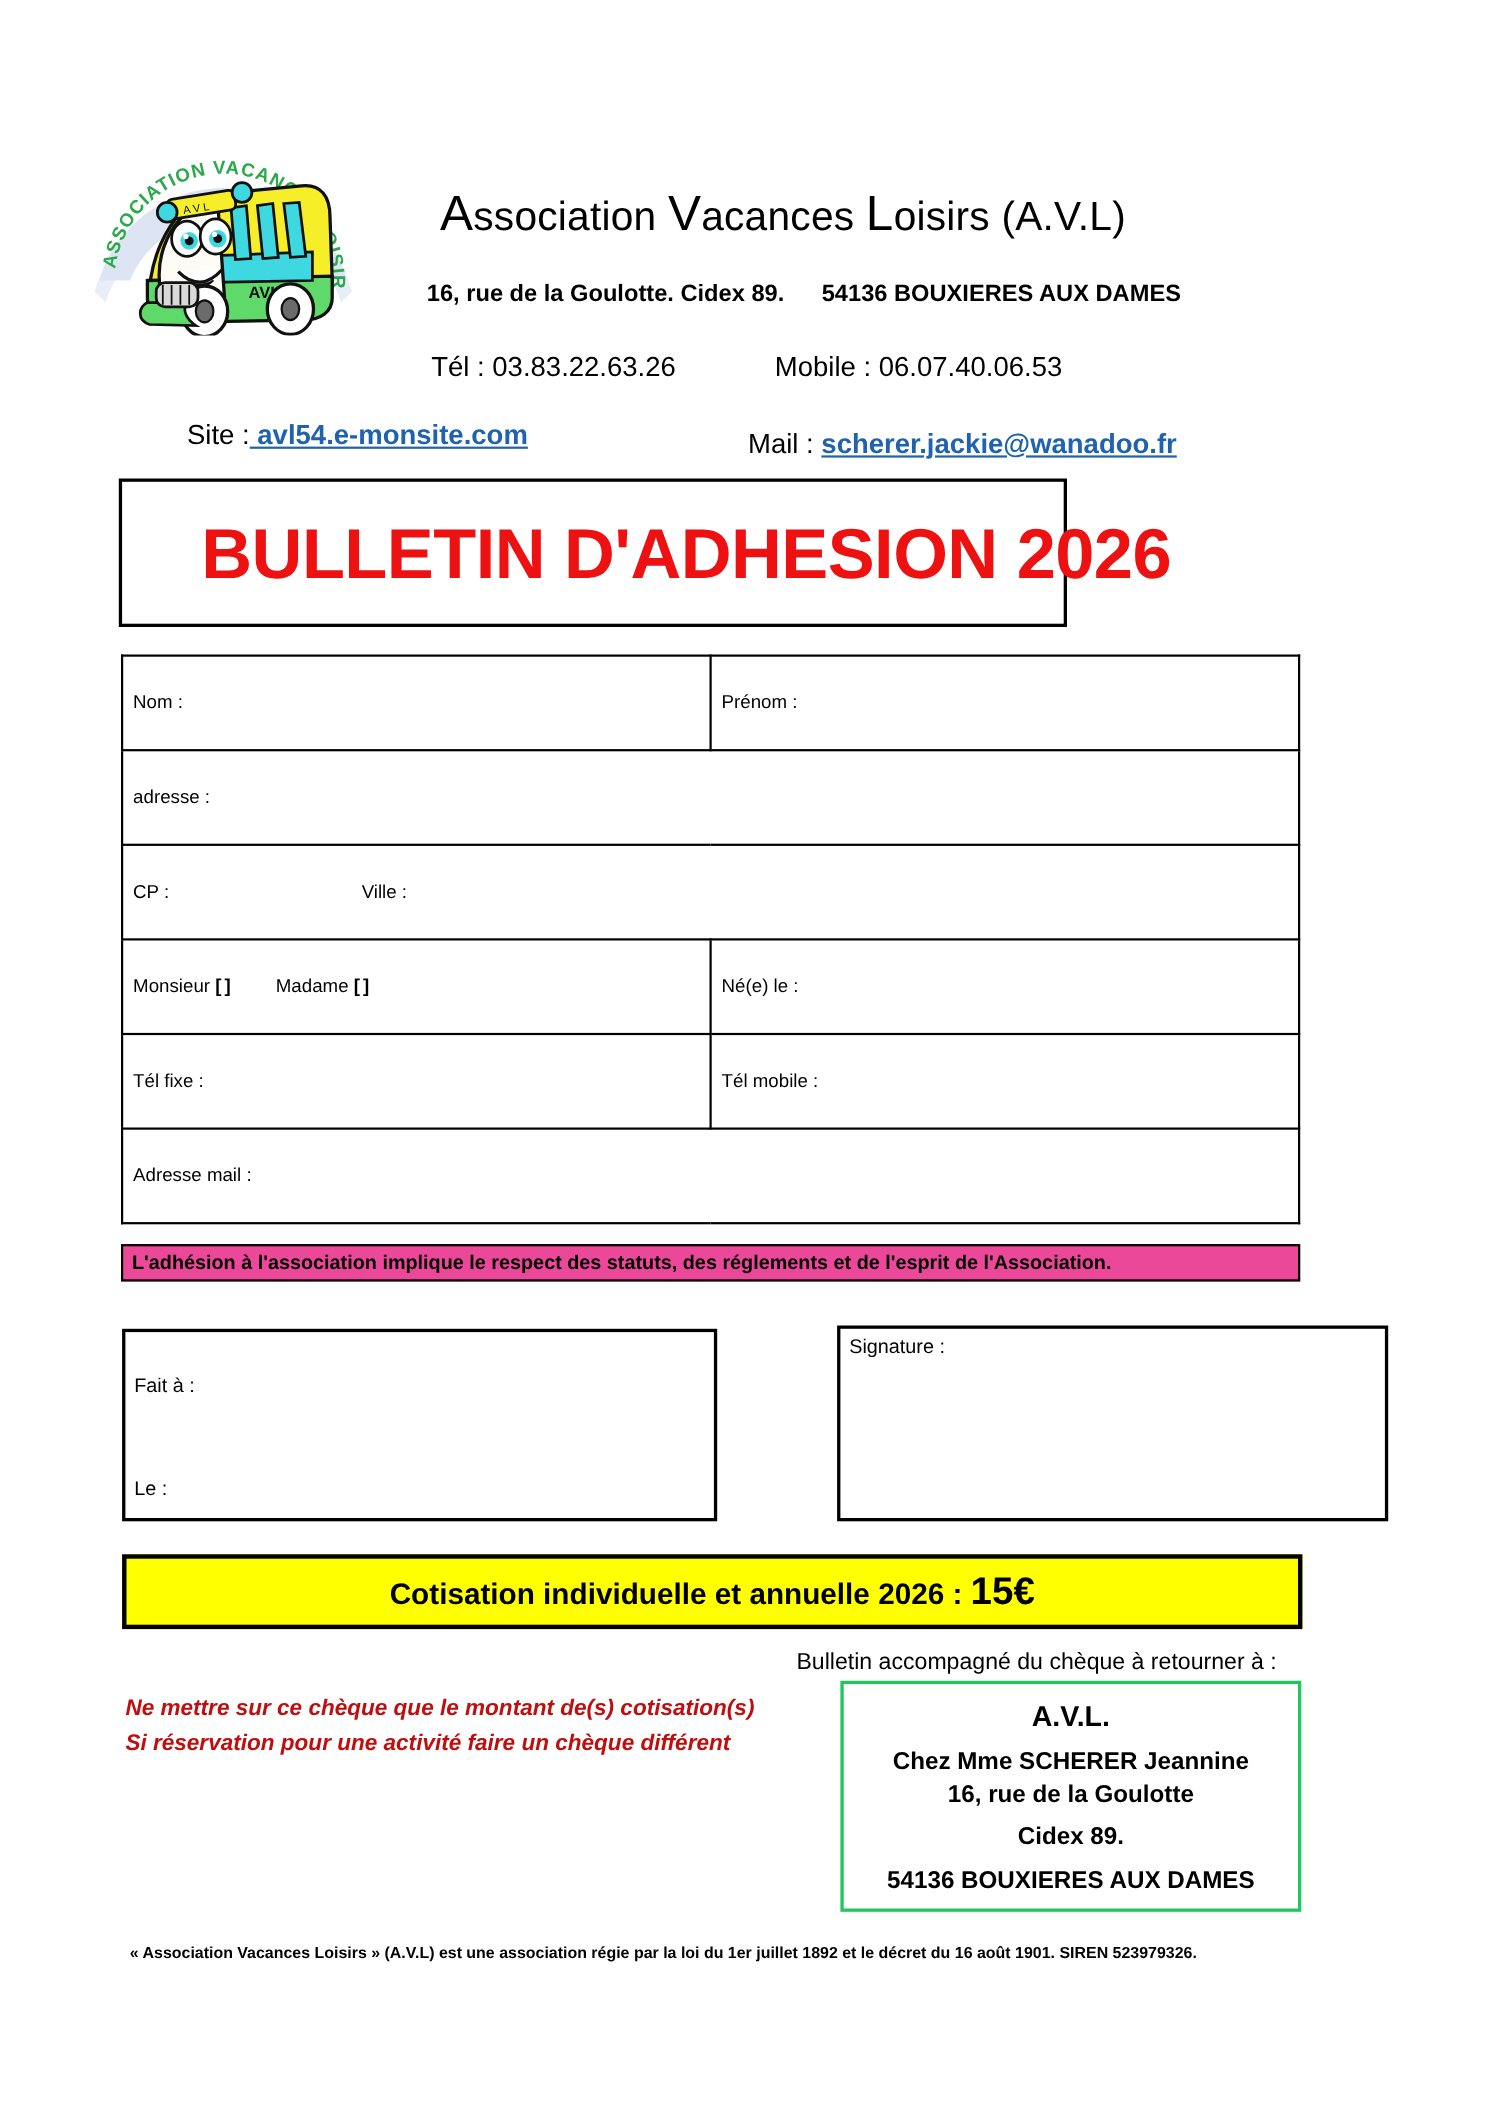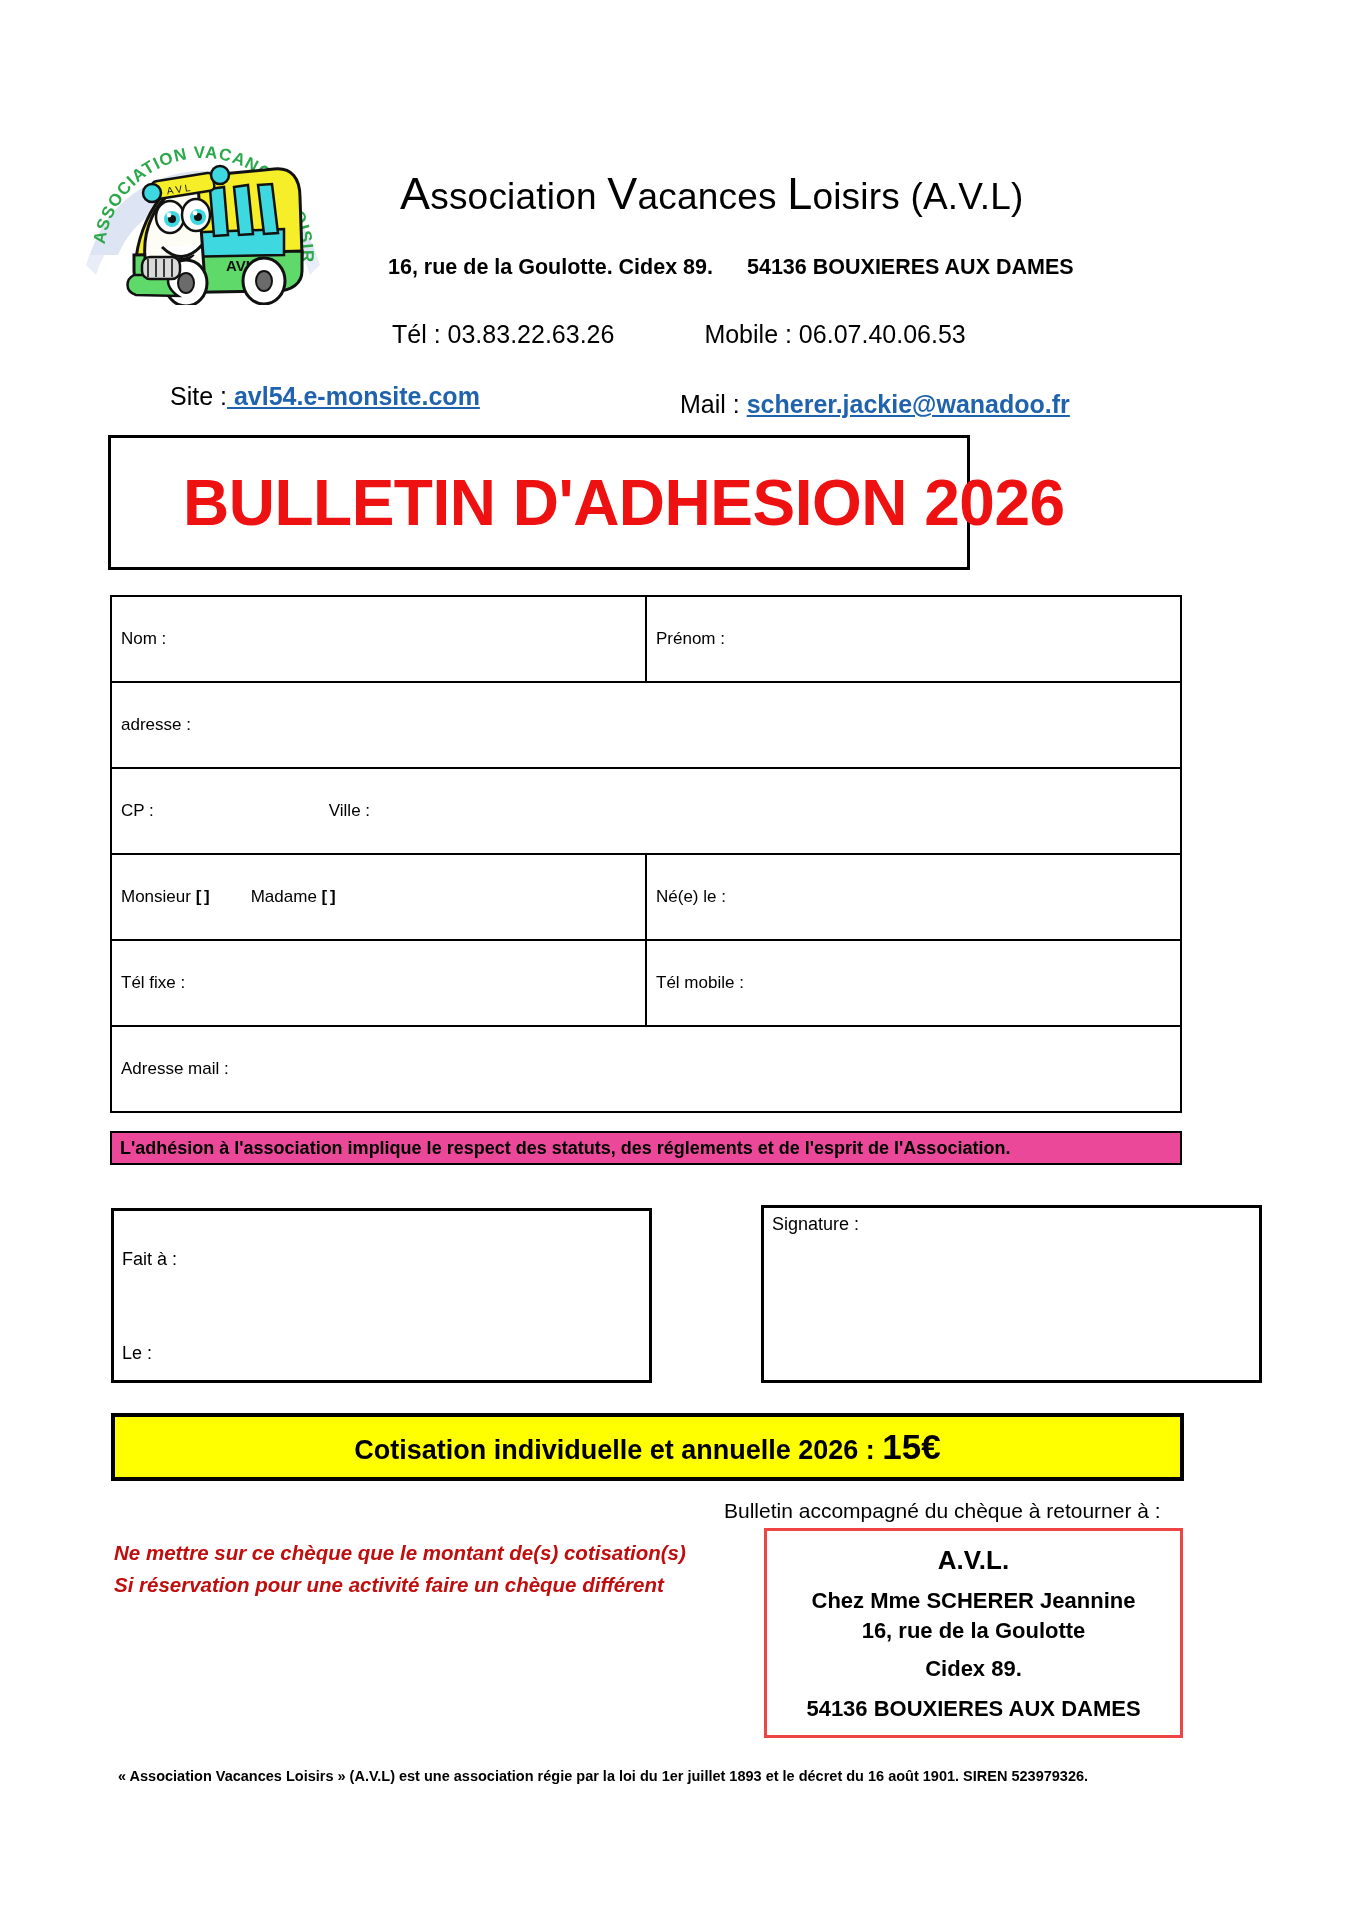--- a/index.html
+++ b/index.html
@@ -253,21 +253,21 @@
     font-weight: bold;
     margin-left: 18px;
   }
 
   .addr-box {
     position: absolute;
     left: 764px;
     top: 1528px;
     width: 419px;
     height: 210px;
-    border: 3px solid #ef4444;
+    border: 3px solid #22c55e;
     box-sizing: border-box;
     text-align: center;
     padding-top: 10px;
   }
   .addr-box .l1 { font-size: 26px; font-weight: bold; margin-top: 4px; }
   .addr-box .l2 { font-size: 22px; font-weight: bold; margin-top: 12px; }
   .addr-box .l3 { font-size: 22px; font-weight: bold; margin-top: 4px; }
   .addr-box .l4 { font-size: 22px; font-weight: bold; margin-top: 12px; }
   .addr-box .l5 { font-size: 22px; font-weight: bold; margin-top: 14px; }
 
@@ -452,15 +452,15 @@
 
 
   <div class="addr-box">
     <div class="l1">A.V.L.</div>
     <div class="l2">Chez Mme SCHERER Jeannine</div>
     <div class="l3">16, rue de la Goulotte</div>
     <div class="l4">Cidex 89.</div>
     <div class="l5">54136 BOUXIERES AUX DAMES</div>
   </div>
 
-  <div class="footer-note">« Association Vacances Loisirs » (A.V.L) est une association régie par la loi du 1er juillet 1893 et le décret du 16 août 1901. SIREN 523979326.</div>
+  <div class="footer-note">« Association Vacances Loisirs » (A.V.L) est une association régie par la loi du 1er juillet 1892 et le décret du 16 août 1901. SIREN 523979326.</div>
 
 </div>
 
 </body></html>

